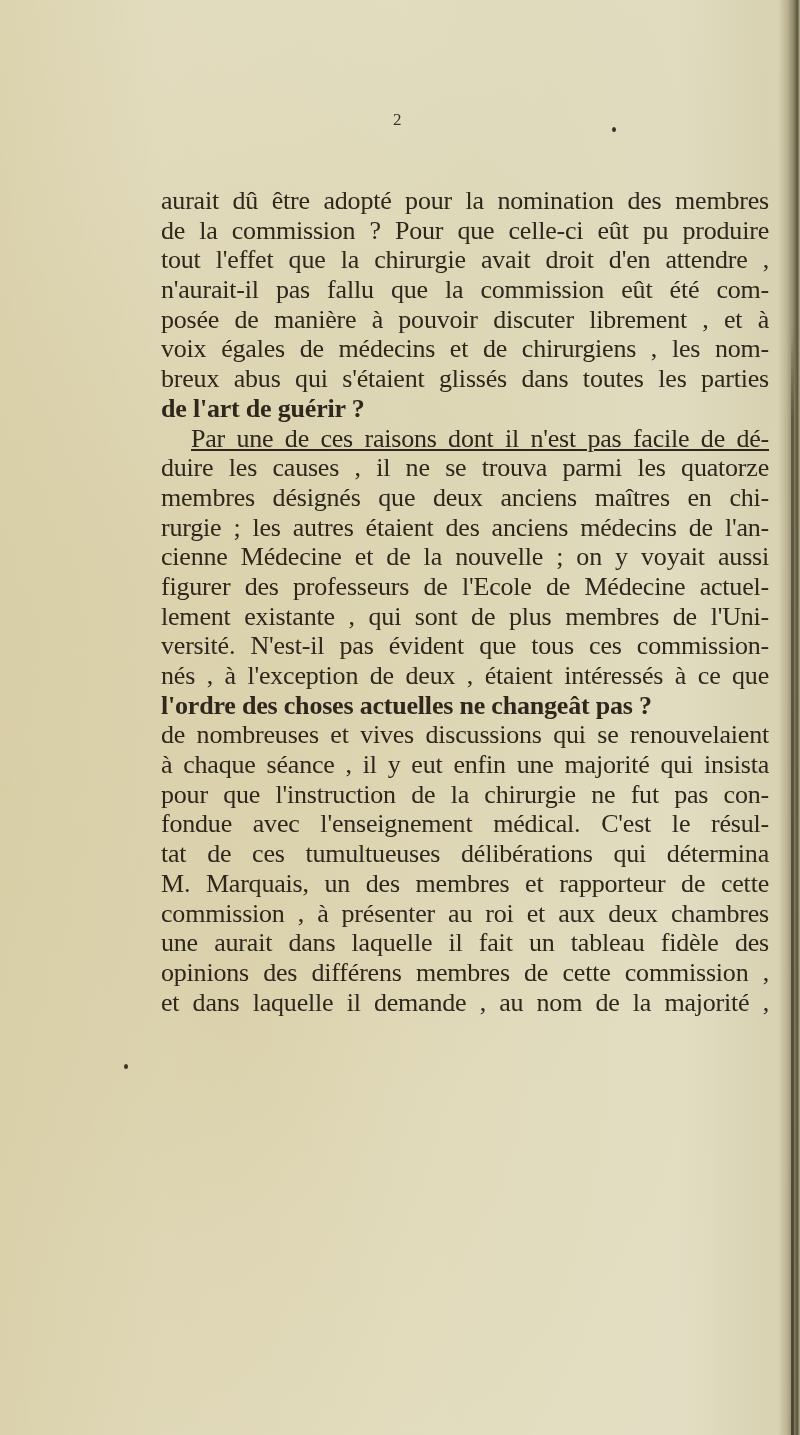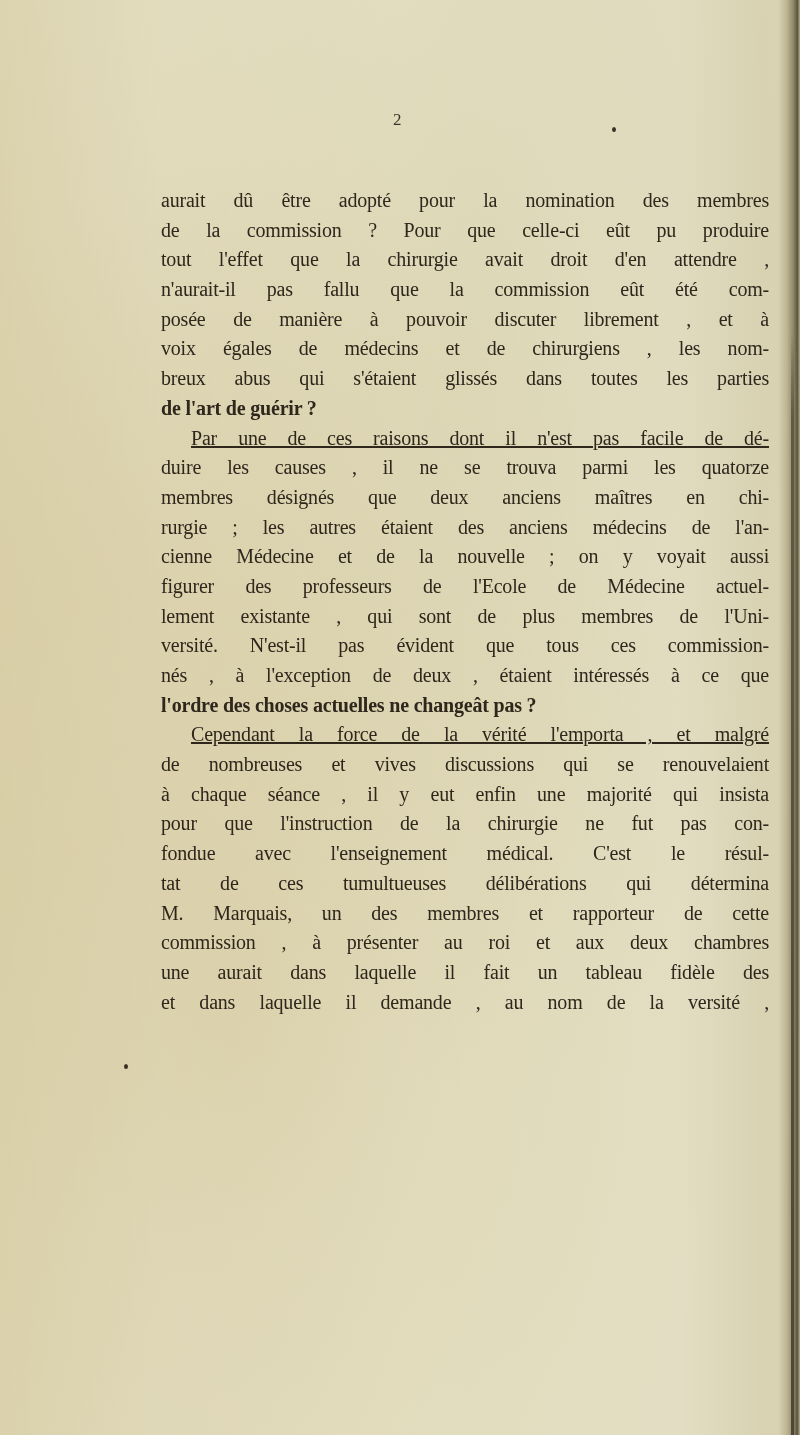--- a/index.html
+++ b/index.html
@@ -54,21 +54,21 @@
       height: 5px;
       border-radius: 50%;
       background: #3a3026;
     }
     .text-block {
       position: absolute;
       left: 161px;
       top: 186px;
       width: 608px;
       color: #2f261c;
-      font-size: 20px;
+      font-size: 26px;
       line-height: 29.7px;
     }
     .line {
       display: block;
       white-space: nowrap;
       text-align: justify;
       text-align-last: justify;
       height: 29.7px;
       letter-spacing: -0.2px;
     }
@@ -109,24 +109,24 @@
     <span class="line">duire les causes , il ne se trouva parmi les quatorze</span>
     <span class="line">membres désignés que deux anciens maîtres en chi-</span>
     <span class="line">rurgie ; les autres étaient des anciens médecins de l'an-</span>
     <span class="line">cienne Médecine et de la nouvelle ; on y voyait aussi</span>
     <span class="line">figurer des professeurs de l'Ecole de Médecine actuel-</span>
     <span class="line">lement existante , qui sont de plus membres de l'Uni-</span>
     <span class="line">versité. N'est-il pas évident que tous ces commission-</span>
     <span class="line">nés , à l'exception de deux , étaient intéressés à ce que</span>
     <span class="line last">l'ordre des choses actuelles ne changeât pas ?</span>
 
-    <span class="line indent">Cependant la force de la vérité l'emporta , et malgré</span>
     <span class="line">de nombreuses et vives discussions qui se renouvelaient</span>
     <span class="line">à chaque séance , il y eut enfin une majorité qui insista</span>
     <span class="line">pour que l'instruction de la chirurgie ne fut pas con-</span>
     <span class="line">fondue avec l'enseignement médical. C'est le résul-</span>
     <span class="line">tat de ces tumultueuses délibérations qui détermina</span>
     <span class="line"><span>M.</span> <span class="italic">Marquais</span><span>,</span> <span>un des membres et rapporteur de cette</span></span>
     <span class="line">commission , à présenter au roi et aux deux chambres</span>
     <span class="line">une aurait dans laquelle il fait un tableau fidèle des</span>
-    <span class="line">et dans laquelle il demande , au nom de la versité ,</span>
+    <span class="line">opinions des différens membres de cette commission ,</span>
+    <span class="line">et dans laquelle il demande , au nom de la majorité ,</span>
   </div>
 </div>
 
 </body></html>

